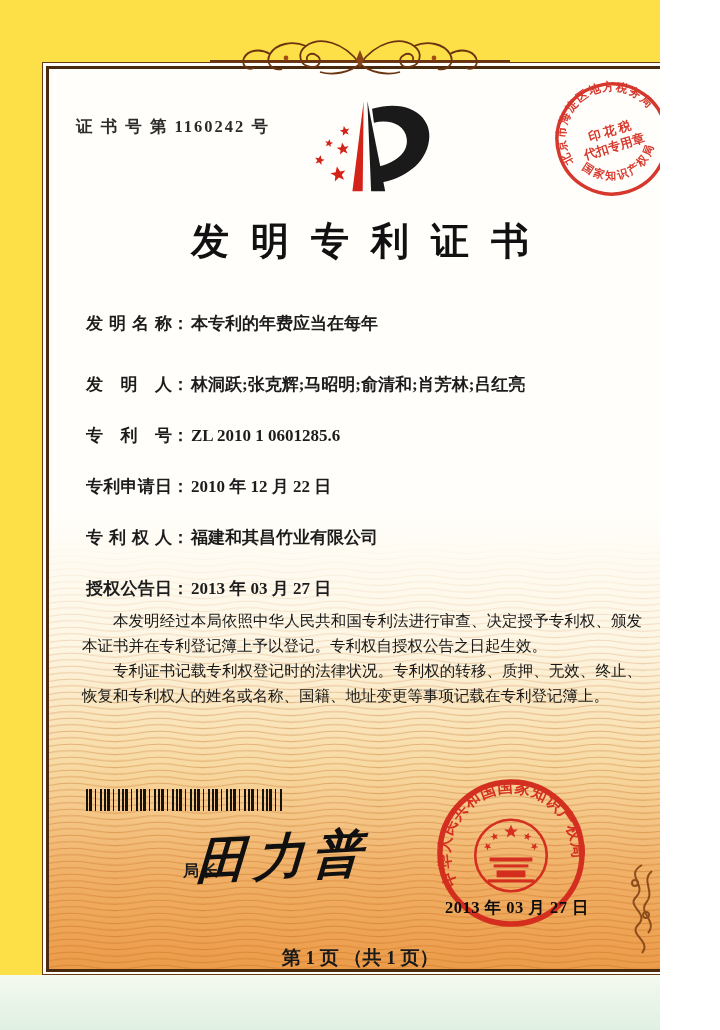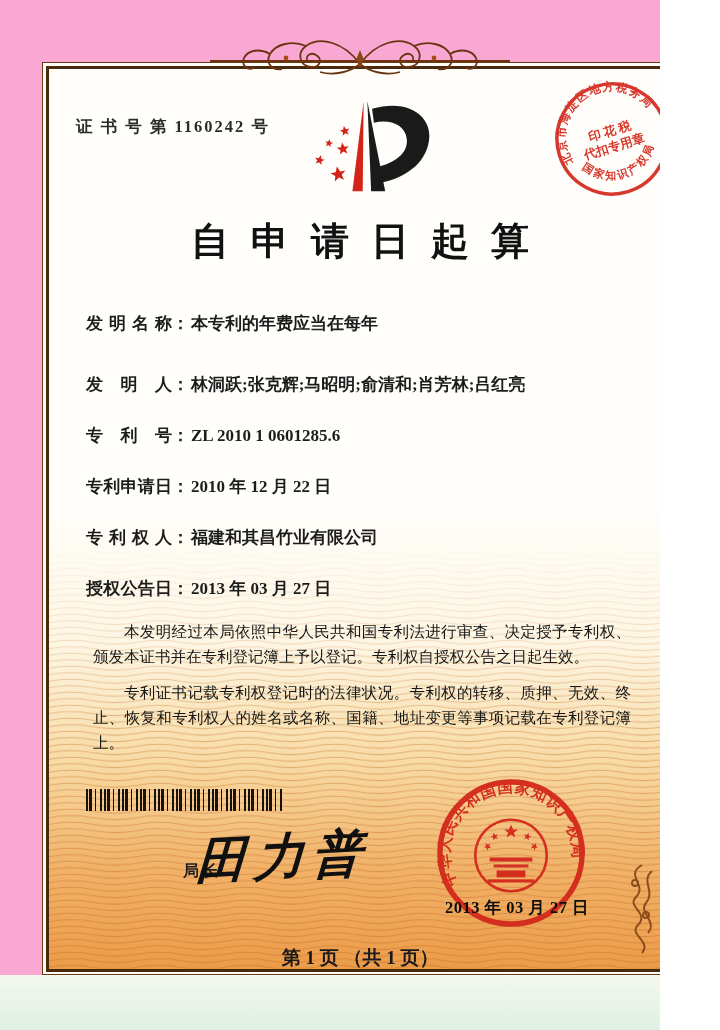--- a/index.html
+++ b/index.html
@@ -1,17 +1,17 @@
 <!DOCTYPE html>
 <html><head>
 <meta charset="utf-8">
 <style>
   html,body{margin:0;padding:0;}
   body{font-family:"Liberation Serif","DejaVu Serif",serif;}
-  .page{position:relative;width:660px;height:1030px;background:#f9a8d4;overflow:hidden;}
+  .page{position:relative;width:660px;height:1030px;background:#fde047;overflow:hidden;}
   .bottom-strip{position:absolute;left:0;right:0;bottom:0;height:55px;
     background:linear-gradient(to bottom,#f4f9ef,#dff0e2);}
   .frame{position:absolute;left:42px;top:62px;width:634px;height:911px;
     border:1.5px solid #6b3a14;background:#fffefa;}
   .frame-inner{position:absolute;inset:2.5px;border:3px solid #4a2a0e;overflow:hidden;}
   .guilloche{position:absolute;left:0;right:0;bottom:0;top:440px;
     background:linear-gradient(to bottom,rgba(255,255,255,0) 0%,rgba(253,243,219,.75) 30%,
       #f8dba4 55%,#f1b269 78%,#ec9c49 100%);}
   .guilloche svg{position:absolute;inset:0;width:100%;height:100%;
     -webkit-mask-image:linear-gradient(to bottom,transparent 6%,black 48%);
@@ -24,21 +24,21 @@
     transform:rotate(-17deg);opacity:.92;}
   .title{position:absolute;left:45px;top:216px;width:630px;text-align:center;
     font-size:38px;font-weight:700;color:#111;letter-spacing:22px;text-indent:22px;}
   .field-row{position:absolute;left:86px;height:26px;font-size:17px;color:#1c1c1c;
     font-weight:600;white-space:nowrap;}
   .field-label{display:inline-flex;justify-content:space-between;width:86px;vertical-align:top;}
   .field-colon{margin:0 2px 0 0;}
   .fr0{top:312px;} .fr1{top:373px;} .fr2{top:424px;} .fr3{top:475px;} .fr4{top:526px;} .fr5{top:577px;}
   .body-text{position:absolute;left:82px;top:608px;width:560px;font-size:15.5px;
     line-height:1.62;color:#161616;font-weight:500;}
-  .body-text p{margin:11px;text-indent:2em;text-align:justify;}
+  .body-text p{margin:0;text-indent:2em;text-align:justify;}
   .barcode{position:absolute;left:86px;top:789px;width:196px;height:22px;
     background:repeating-linear-gradient(90deg,#151210 0 2px,transparent 2px 3px,
       #151210 3px 6px,transparent 6px 9px,#151210 9px 10px,transparent 10px 14px,
       #151210 14px 16px,transparent 16px 18px);}
   .sig-label{position:absolute;left:139px;top:861px;font-size:16px;letter-spacing:3px;
     color:#1d1d1d;font-weight:700;margin-left:44px;}
   .signature{position:absolute;left:196px;top:824px;width:170px;font-size:50px;color:#101010;
     font-weight:700;font-style:italic;letter-spacing:8px;transform:rotate(-3deg) skewX(-6deg);
     white-space:nowrap;}
   .seal{position:absolute;left:434px;top:776px;width:154px;height:154px;opacity:.95;}
@@ -124,21 +124,21 @@
         <textPath href="#taxTop" startOffset="4">北京市海淀区地方税务局</textPath>
       </text>
       <text font-size="11" font-weight="bold" letter-spacing="2">
         <textPath href="#taxBot" startOffset="8">国家知识产权局</textPath>
       </text>
       <text x="61" y="57" text-anchor="middle" font-size="12.5" font-weight="bold">印 花 税</text>
       <text x="61" y="73" text-anchor="middle" font-size="12.5" font-weight="bold">代扣专用章</text>
     </g>
   </svg>
 
-  <div class="title">自申请日起算</div>
+  <div class="title">发明专利证书</div>
 
   <div class="field-row fr0">
     <span class="field-label">
         <span>发</span>
         <span>明</span>
         <span>名</span>
         <span>称</span>
       </span><span class="field-colon">：</span><span class="field-value">本专利的年费应当在每年</span>
   </div>
   <div class="field-row fr1">

